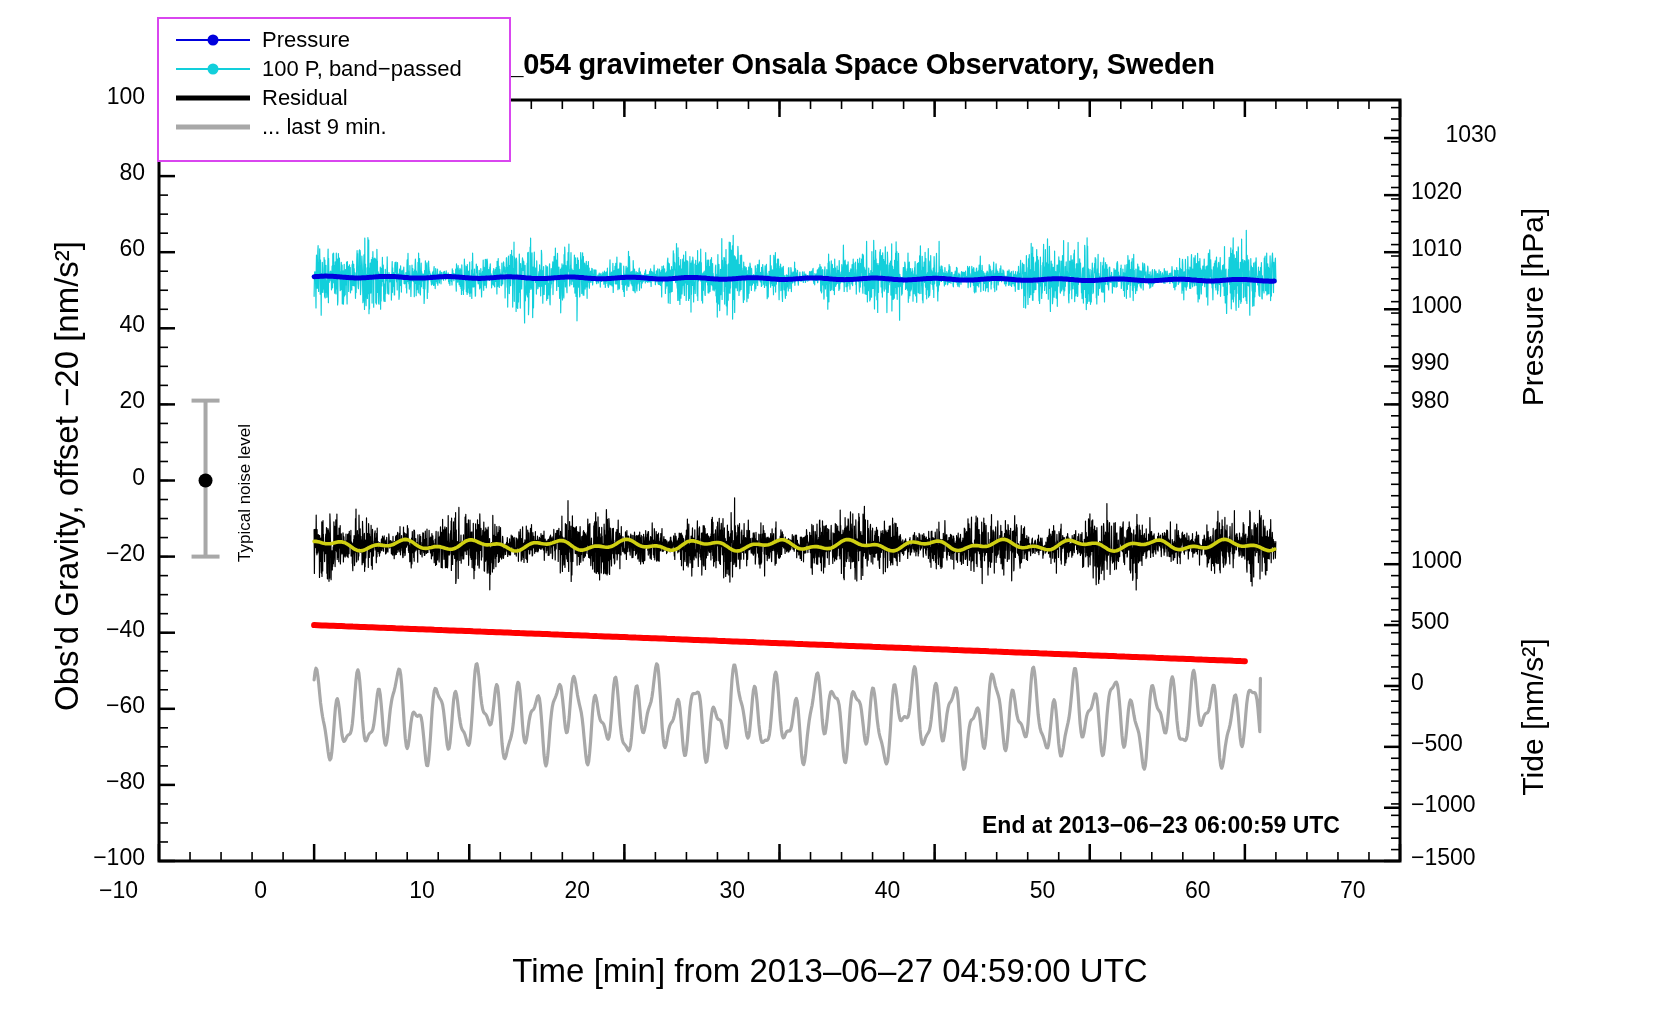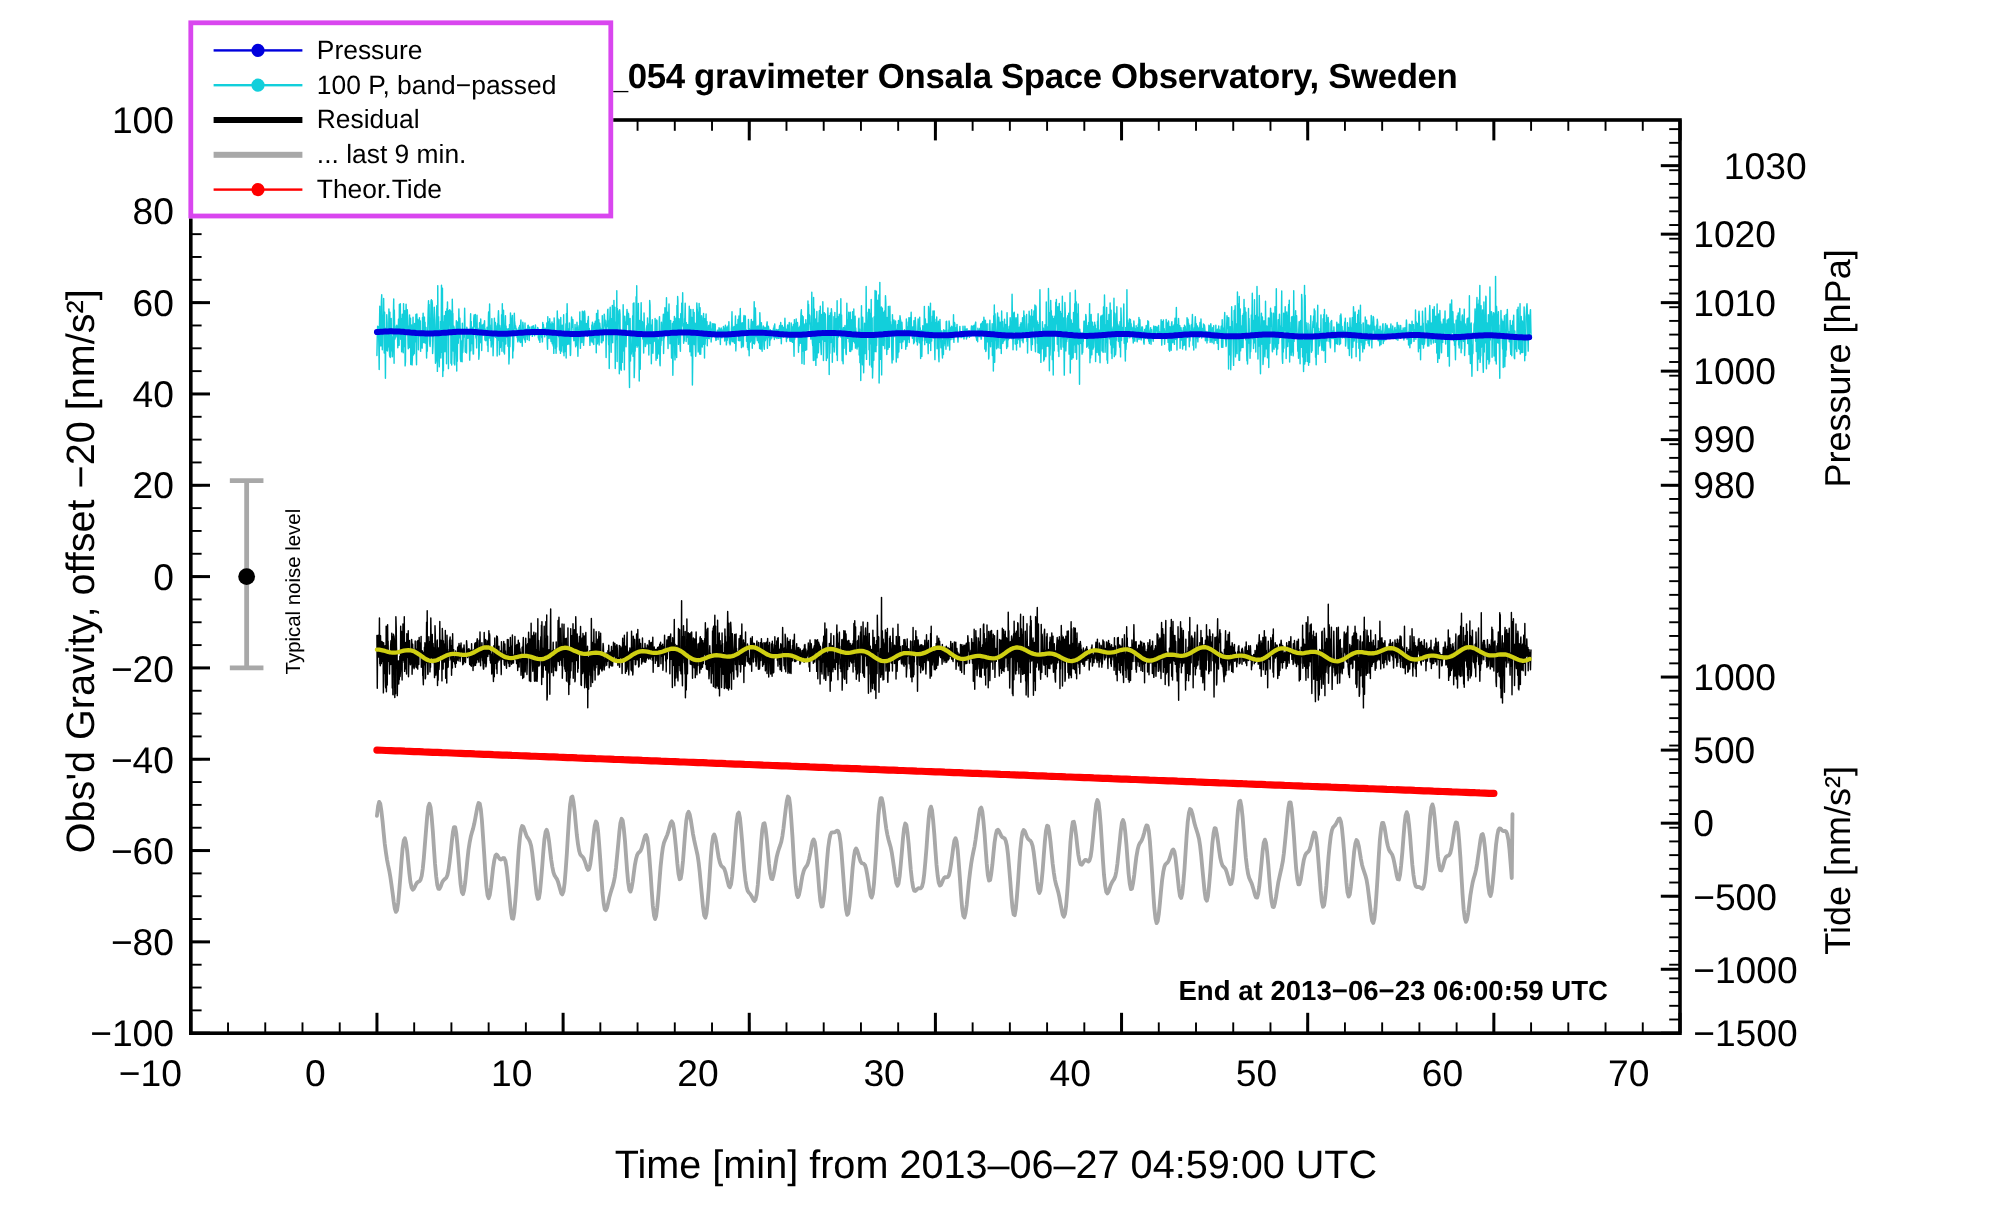--- a/index.html
+++ b/index.html
@@ -76,21 +76,21 @@
     left: 0; right: 0;
     top: 952px;
     text-align: center;
     font-size: 33px;
     white-space: nowrap;
   }
 
   
   .tick-label {
     position: absolute;
-    font-size: 31px;
+    font-size: 23px;
     white-space: nowrap;
   }
   .tick-left  { text-align: right; }
   .tick-right { text-align: left;  }
   .tick-x     { text-align: left; }
 
   
   .note {
     position: absolute;
     font-size: 23px;
@@ -114,22 +114,22 @@
   }
 
   
   .legend {
     position: absolute;
     left: 157px;
     top: 17px;
     width: 354px;
     box-sizing: border-box;
     background: #ffffff;
-    border: 4px solid #d946ef;
-    padding: 6px 0 6px 0;
+    border: 2px solid #d946ef;
+    padding: 6px 0 19px 0;
     z-index: 40;
   }
   .legend-row {
     display: flex;
     align-items: center;
     height: 29px;
     padding-left: 17px;
   }
   .legend-swatch {
     width: 74px;
@@ -491,22 +491,15 @@
         <span class="ln" style="border-top:5px solid #000000;"></span>
       </span>
       <span class="legend-text">Residual</span>
     </div>
     <div class="legend-row">
       <span class="legend-swatch">
         <span class="ln" style="border-top:5px solid #a8a8a8;"></span>
       </span>
       <span class="legend-text">... last 9 min.</span>
     </div>
-    <div class="legend-row">
-      <span class="legend-swatch">
-        <span class="ln" style="border-top:2px solid #ff0000;"></span>
-        <span class="dot" style="background:#ff0000;"></span>
-      </span>
-      <span class="legend-text">Theor.Tide</span>
-    </div>
   </div>
 
 </div>
 
 </body></html>

